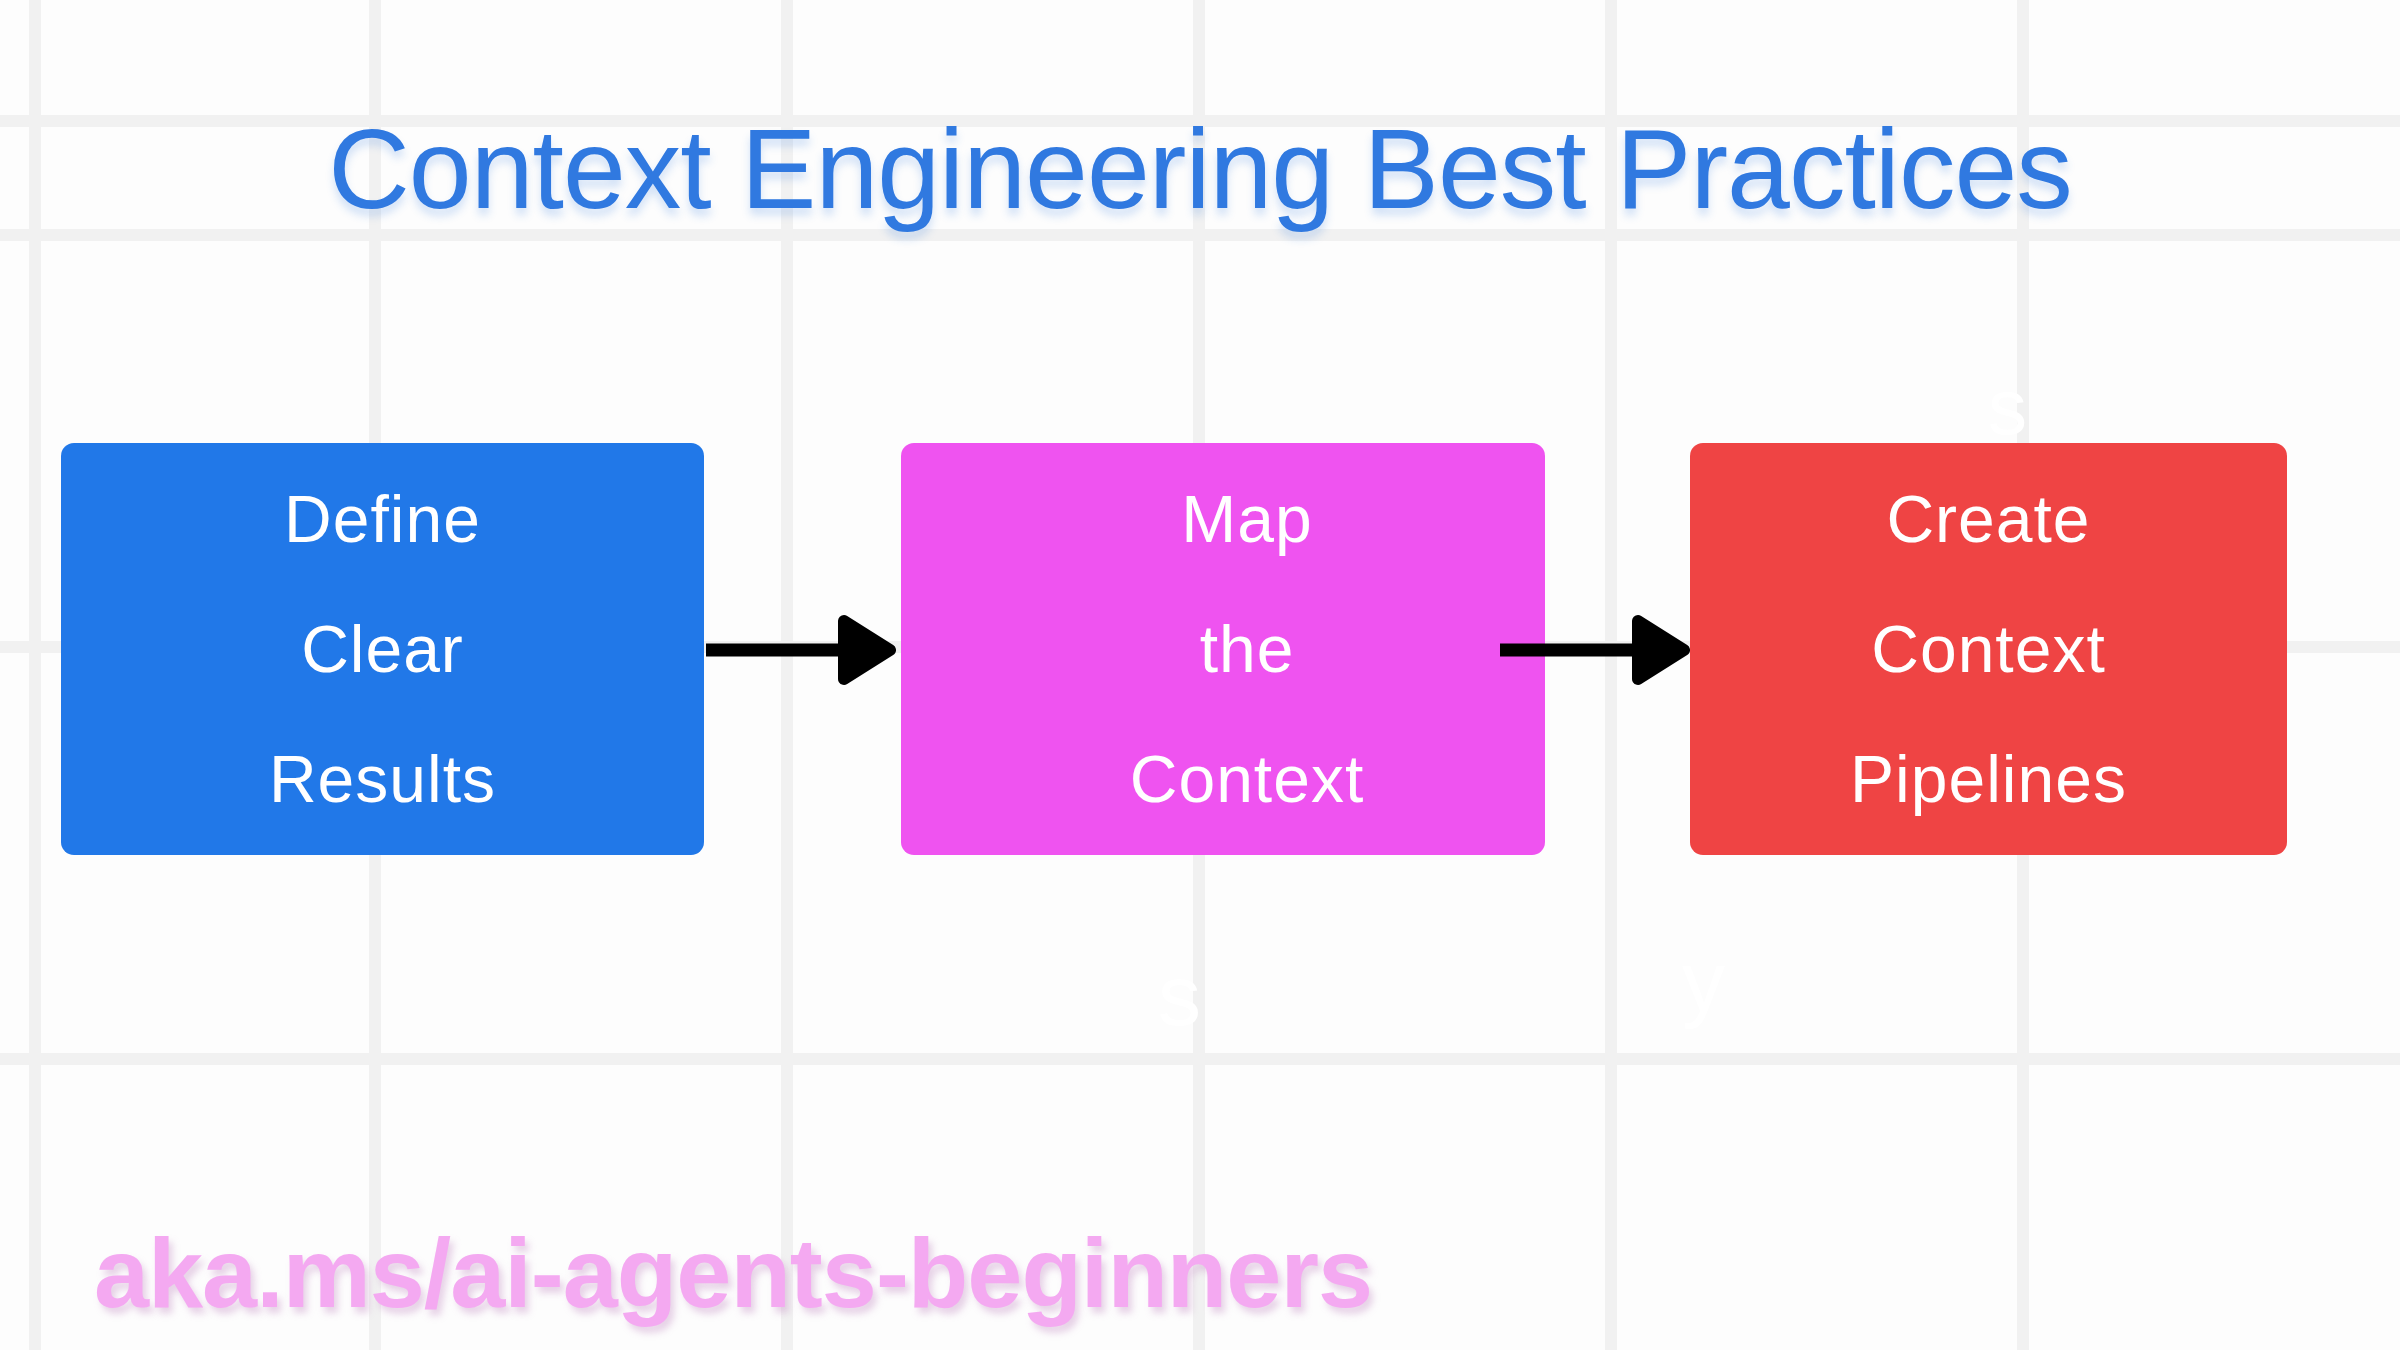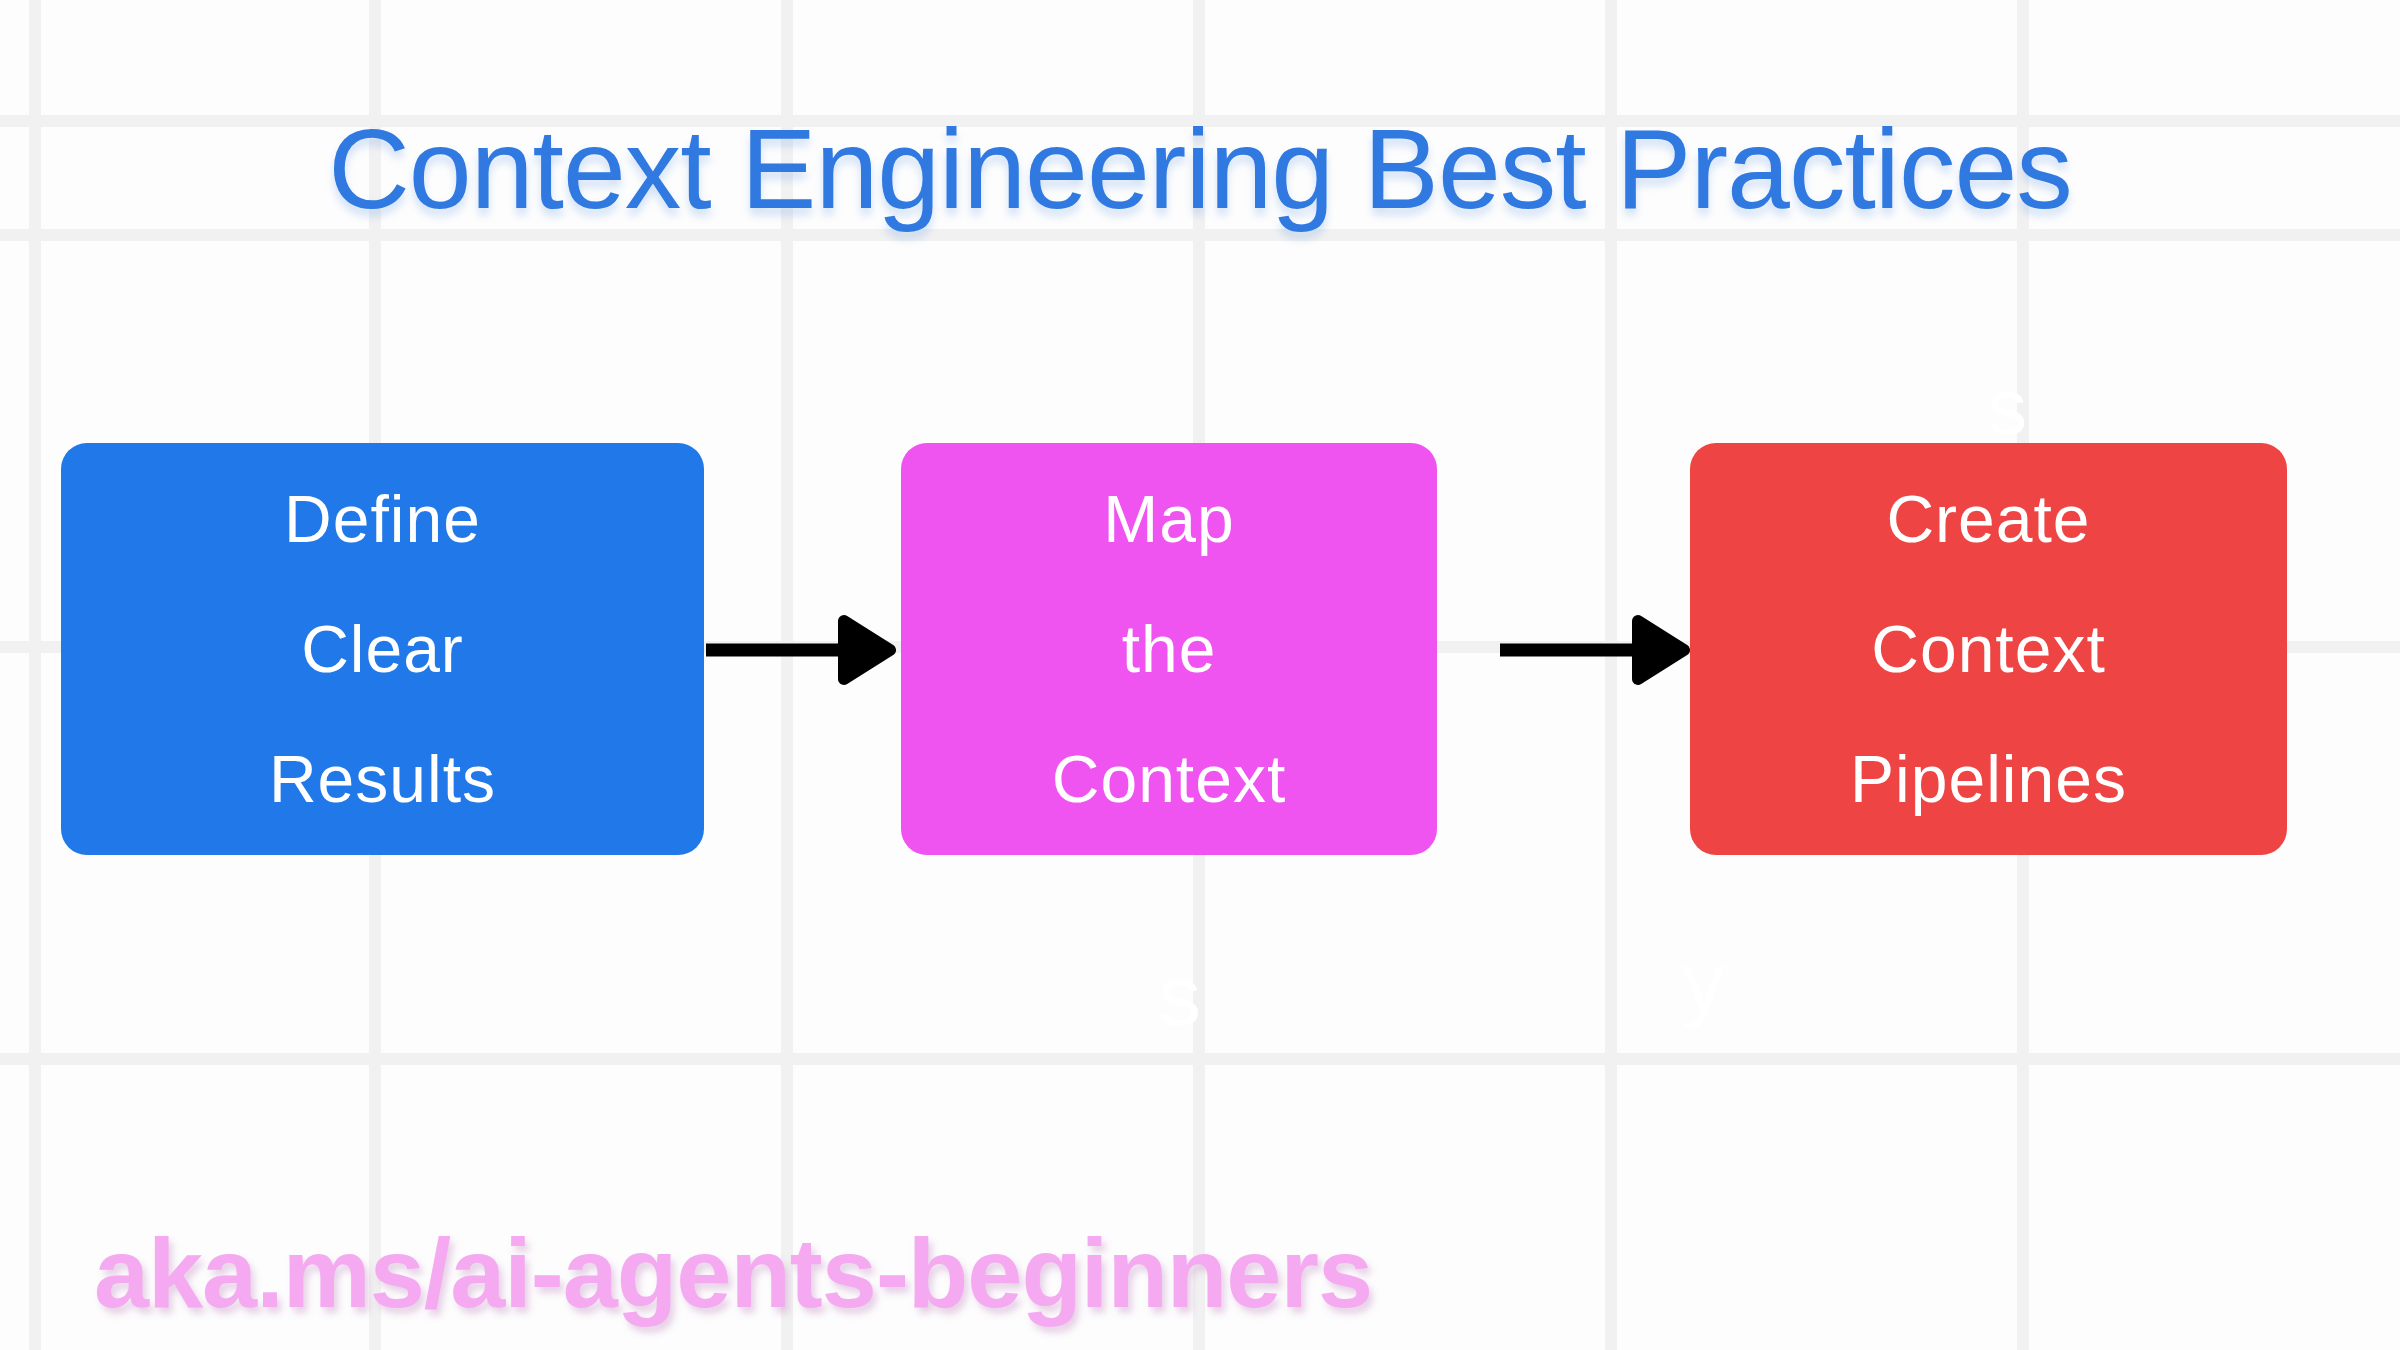--- a/index.html
+++ b/index.html
@@ -28,33 +28,33 @@
     font-weight: normal;
     letter-spacing: -1px;
     color: #3079E0;
     text-shadow: 0 7px 9px rgba(48, 121, 224, 0.22);
   }
 
   .flow-step {
     position: absolute;
     top: 443px;
     height: 412px;
-    border-radius: 26px;
+    border-radius: 13px;
     display: flex;
     align-items: center;
     justify-content: center;
     text-align: center;
     color: #FFFFFF;
     font-size: 66px;
     line-height: 1.97;
     letter-spacing: 1px;
     white-space: pre-line;
   }
   .step-1 { left: 61px;   width: 643px; background: #2178E8; }
-  .step-2 { left: 901px;  width: 536px; background: #EF53F0; }
+  .step-2 { left: 901px;  width: 596px; background: #EF53F0; padding-left: 48px; }
   .step-3 { left: 1690px; width: 597px; background: #A805BC; }
 
   .flow-arrow {
     position: absolute;
     top: 610px;
     width: 192px;
     height: 80px;
   }
   .arrow-1 { left: 704px; }
   .arrow-2 { left: 1498px; }

